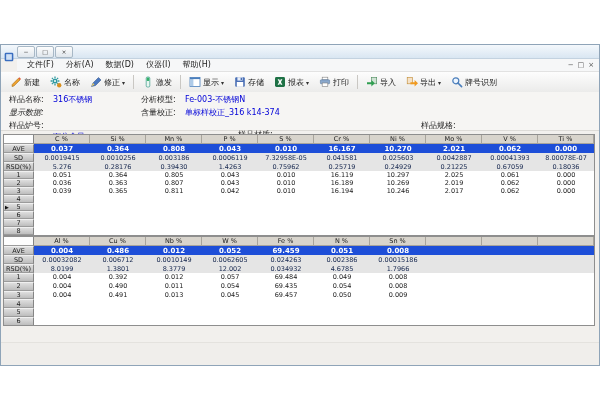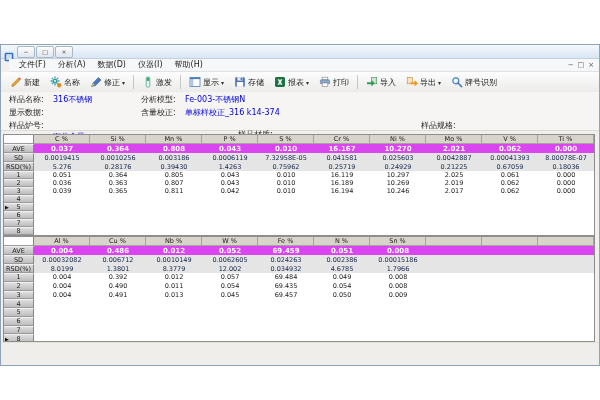--- a/index.html
+++ b/index.html
@@ -9,21 +9,21 @@
        background:#f2f0ed;box-sizing:content-box;}
   
   .titlebar{position:absolute;top:0;left:0;right:0;height:13px;display:flex;align-items:center;
             background:linear-gradient(#f4f8fc,#d9e6f2);border-bottom:1px solid #c3d2e0;padding:0 2px;}
   .app-ico{width:10px;height:10px;margin:0 3px 0 1px;flex:0 0 auto;}
   .title-text{font-size:8px;color:#1c1c1c;flex:1;white-space:nowrap;overflow:hidden;}
   .win-btns{display:flex;gap:1px;margin-right:1px;}
   .win-btn{width:16px;height:10px;border:1px solid #a8b8c6;border-radius:2px;
            background:linear-gradient(#fdfdfd,#dfe6ec);font-size:6px;line-height:9px;text-align:center;color:#444;}
   
-  .menubar{position:absolute;top:14px;left:8px;right:0;height:12px;background:#f6f7f8;
+  .menubar{position:absolute;top:14px;left:16px;right:0;height:12px;background:#f6f7f8;
            border-bottom:1px solid #e2e2e2;display:flex;align-items:center;padding-left:4px;justify-content:space-between;}
   .menu-item{font-size:8px;color:#222;padding:0 6px;line-height:12px;}
   .mdi-ctrl{margin-left:auto;display:flex;gap:4px;padding-right:5px;}
   .mdi-btn{font-size:7px;color:#555;line-height:11px;}
   
   .toolbar{position:absolute;top:27px;left:0;right:0;height:20px;display:flex;align-items:center;
            background:linear-gradient(#fdfdfd,#ebebea);border-bottom:1px solid #d8d6d2;padding-left:4px;}
   .tb-btn{display:flex;align-items:center;gap:2px;height:17px;padding:0 4px;font-size:8px;color:#1a1a1a;
           border:1px solid transparent;border-radius:2px;}
   .tb-icon{width:12px;height:12px;flex:0 0 auto;}
@@ -32,32 +32,32 @@
   .tb-sep{width:1px;height:14px;background:#c9c7c3;margin:0 3px;}
   
   .info{position:absolute;top:47px;left:0;right:0;height:38px;background:#f6f5f3;border-bottom:1px solid #dddbd7;}
   .if{position:absolute;font-size:8px;white-space:nowrap;}
   .if-label{color:#222;}
   .if-value{color:#0000d8;}
   
   .grid{position:absolute;left:2px;width:592px;background:#ffffff;border:1px solid #8e8e8e;
         box-sizing:border-box;overflow:hidden;}
   #grid1{top:89px;height:102px;}
-  #grid2{top:191px;height:106px;}
+  #grid2{top:191px;height:90px;}
   .gr{display:flex;width:100%;box-sizing:border-box;}
   .rh{flex:0 0 30px;display:flex;align-items:center;justify-content:center;position:relative;
       background:linear-gradient(#dedede,#bdbdbd);border-right:1px solid #858585;border-bottom:1px solid #9b9b9b;
       border-top:1px solid #f0f0f0;font-size:6.5px;color:#222;box-sizing:border-box;}
   .corner{background:#fdfdfd;border-top:none;}
   .hc{flex:1;background:#d8d4cc;border-right:1px solid #a8a49c;border-bottom:1px solid #a8a49c;
       font-size:6.5px;display:flex;align-items:center;justify-content:center;color:#1a1a1a;min-width:0;
       box-sizing:border-box;white-space:nowrap;overflow:hidden;}
   .c{flex:1;font-size:6.5px;display:flex;align-items:center;justify-content:center;min-width:0;
      box-sizing:border-box;white-space:nowrap;overflow:hidden;}
-  .ave{background:#d946ef;color:#ffffff;font-weight:bold;font-size:7px;}
+  .ave{background:#1d4ed8;color:#ffffff;font-weight:bold;font-size:7px;}
   .sd,.rsd{background:#e5e5e5;color:#14254d;}
   .dat{color:#1a1a1a;}
   .cur-arrow{position:absolute;left:1px;top:50%;transform:translateY(-50%);font-size:5px;color:#111;}
   .client-pad{position:absolute;left:0;right:0;top:297px;bottom:0;background:#f0eeeb;border-top:1px solid #e4e2de;}
 </style>
 </head>
 <body>
 
 <div class="app">
 
@@ -212,21 +212,21 @@
         </span>
         <span>牌号识别</span>
       </span>
     </div>
 
   <div class="info">
     <span class="if if-label" style="left:8px;top:2px;">样品名称:</span>
     <span class="if if-value" style="left:52px;top:2px;">316不锈钢</span>
     <span class="if if-label" style="left:140px;top:2px;">分析模型:</span>
     <span class="if if-value" style="left:184px;top:2px;">Fe-003-不锈钢N</span>
-    <span class="if if-label" style="left:8px;top:15px;">显示数据:</span>
+    <span class="if if-label" style="left:8px;top:15px;font-style:italic;">显示数据:</span>
     <span class="if if-value" style="left:52px;top:15px;margin-top:24px;">百分含量</span>
     <span class="if if-label" style="left:140px;top:15px;">含量校正:</span>
     <span class="if if-value" style="left:184px;top:15px;">单标样校正_316 k14-374</span>
     <span class="if if-label" style="left:8px;top:28px;">样品炉号:</span>
     <span class="if if-label" style="left:237px;top:37px;">样品材质:</span>
     <span class="if if-label" style="left:420px;top:28px;">样品规格:</span>
   </div>
 
   <div class="client-pad"></div>
 

